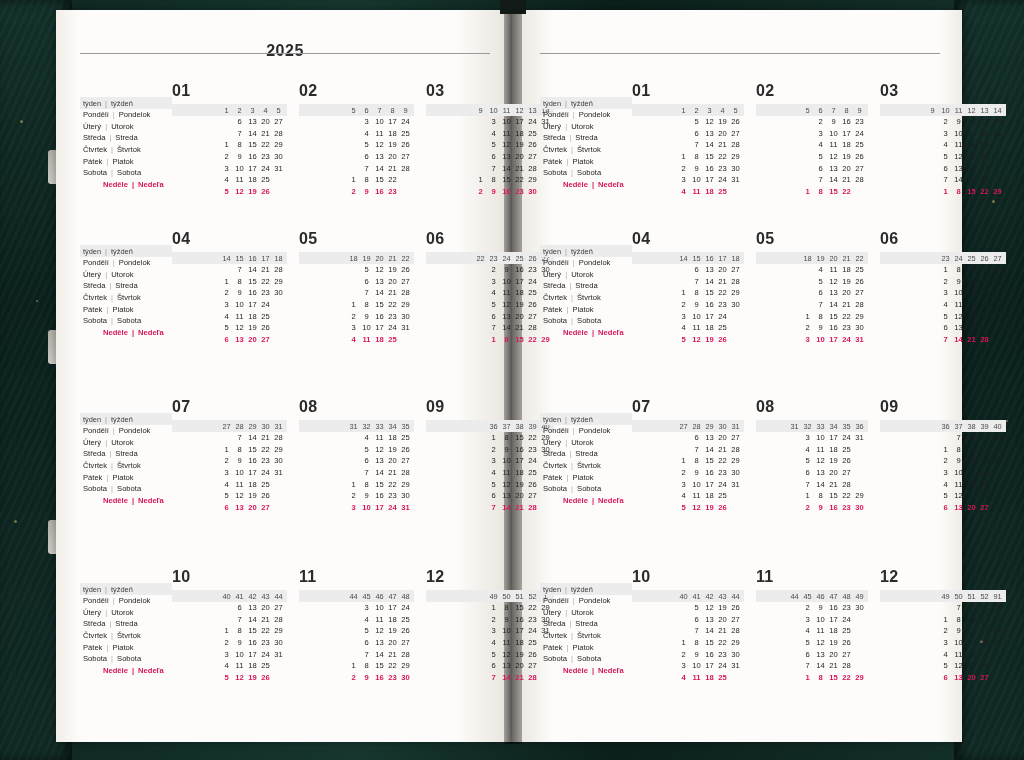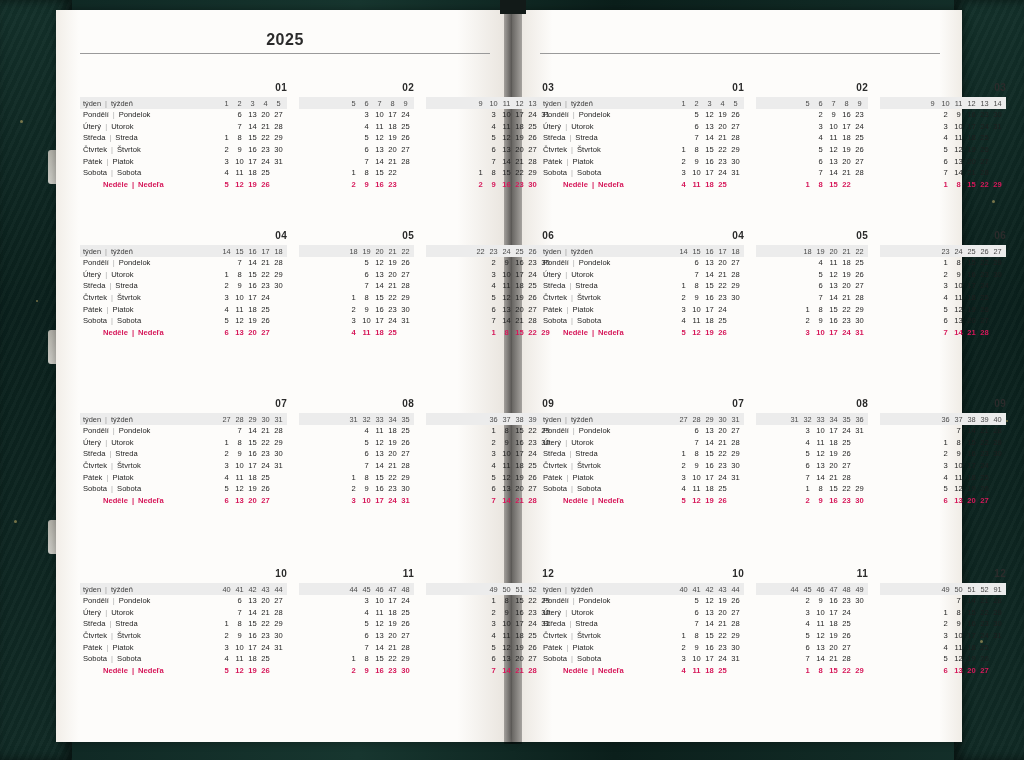--- a/index.html
+++ b/index.html
@@ -81,22 +81,22 @@
 
   .quarter {
     position: absolute;
     display: flex;
     gap: 0;
   }
   .month-block {
     position: relative;
   }
   .month-num {
-    text-align: right;
-    font-size: 10px;
+    text-align: left;
+    font-size: 16px;
     font-weight: bold;
     color: #2b2b2b;
     margin-bottom: 4px;
     letter-spacing: .3px;
   }
   .weekrow {
     background: #ececec;
     height: 12px;
     display: flex;
     align-items: center;
@@ -174,21 +174,21 @@
 
   <div class="page-edge-notch" style="top:150px;"></div>
   <div class="page-edge-notch" style="top:330px;"></div>
   <div class="page-edge-notch" style="top:520px;"></div>
 
   <div class="page-paper page-left"></div>
   <div class="page-paper page-right"></div>
   <div class="spine"></div>
   <div class="spine-top"></div>
 
-  <div class="year-title" id="year-left" style="left:80px;width:410px;top:31px;">2025</div>
+  <div class="year-title" id="year-left" style="left:80px;width:410px;top:42px;">2025</div>
   <div class="year-rule" style="left:80px;width:410px;top:53px;"></div>
 
   <div class="year-rule" style="left:540px;width:400px;top:53px;"></div>
 
   <div id="calendars">
       <div class="quarter" style="left: 80px; top: 82px; position: absolute;">
         <div class="labels" style="margin-top: 15px;">
           <div class="lab-head">
             <span>týden</span>
             <span class="sep">|</span>

